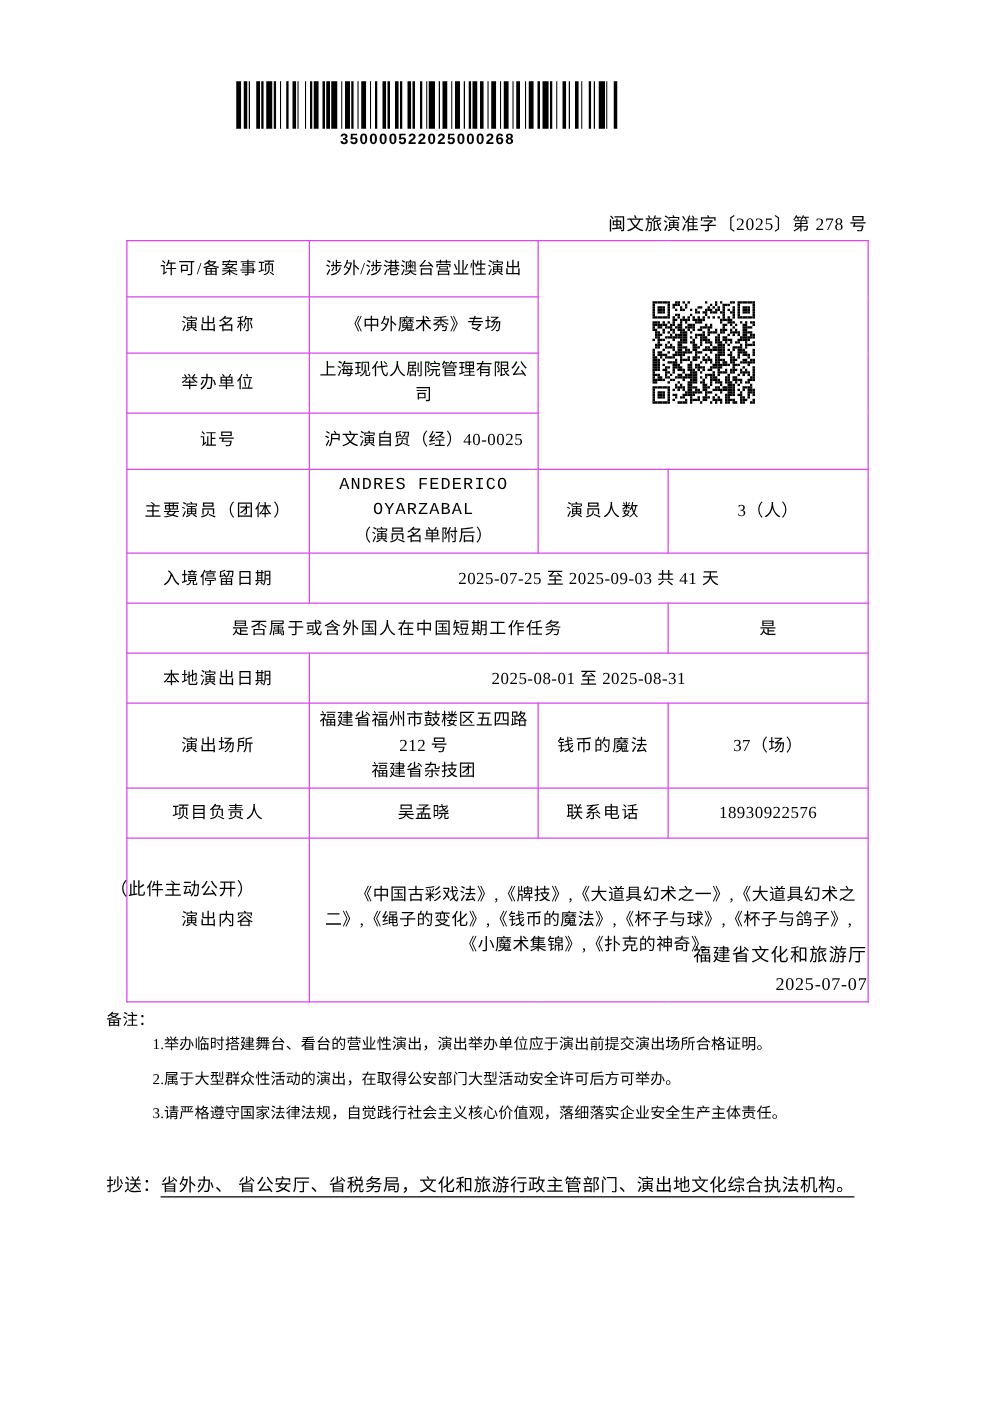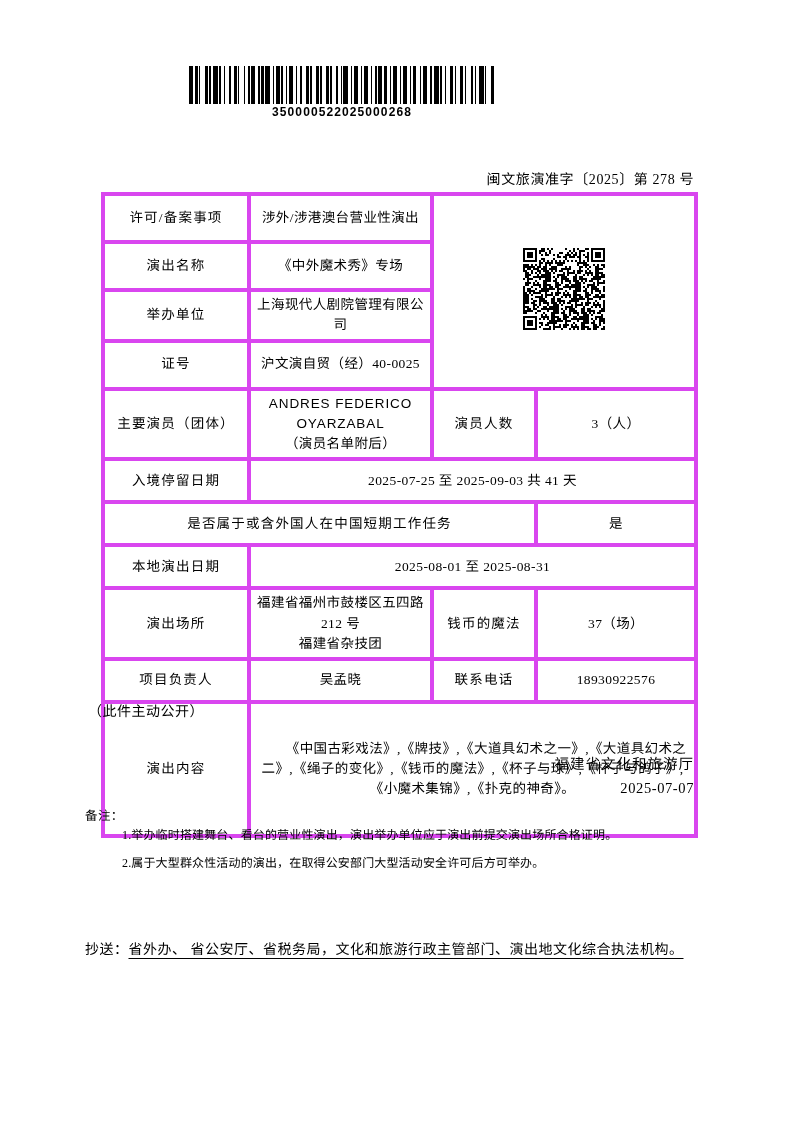--- a/index.html
+++ b/index.html
@@ -88,21 +88,21 @@
   
   .cert-table {
     position: absolute;
     left: 101px;
     top: 192px;
     width: 593px;
     border-collapse: collapse;
     table-layout: fixed;
   }
   .cert-table td {
-    border: 4px solid #d946ef;
+    border: 1px solid #d946ef;
     font-size: 13.5px;
     text-align: center;
     vertical-align: middle;
     padding: 3px 4px;
     line-height: 1.5;
     letter-spacing: 0.4px;
   }
   .cert-table td.label {
     letter-spacing: 1.2px;
   }
@@ -117,21 +117,21 @@
   .content-cell {
     text-align: left;
     vertical-align: top;
     padding: 8px 9px 0 9px;
     line-height: 1.72;
     text-indent: 2em;
     font-size: 13.5px;
     letter-spacing: 0.3px;
   }
   .latin {
-    font-family: Liberation Sans, sans-serif;
+    font-family: Liberation Mono, monospace;
     letter-spacing: 0.9px;
   }
   .two-line span { display: block; }
 
   
   .qr {
     display: inline-block;
     line-height: 0;
     font-size: 0;
     background: #fff;
@@ -290,19 +290,20 @@
   </table>
 
   <div class="public-note">（此件主动公开）</div>
   <div class="issuer">福建省文化和旅游厅</div>
   <div class="issue-date">2025-07-07</div>
 
   <div class="remarks-title">备注：</div>
   <div class="remarks-list" id="remarks-list">
       <div class="item">1.举办临时搭建舞台、看台的营业性演出，演出举办单位应于演出前提交演出场所合格证明。</div>
       <div class="item">2.属于大型群众性活动的演出，在取得公安部门大型活动安全许可后方可举办。</div>
+      <div class="item">3.请严格遵守国家法律法规，自觉践行社会主义核心价值观，落细落实企业安全生产主体责任。</div>
     </div>
 
   <div class="cc-block">
     <span class="cc-label">抄送：</span><span class="cc-text">省外办、 省公安厅、省税务局，文化和旅游行政主管部门、演出地文化综合执法机构。</span>
   </div>
 
 </div>
 
 </body></html>

